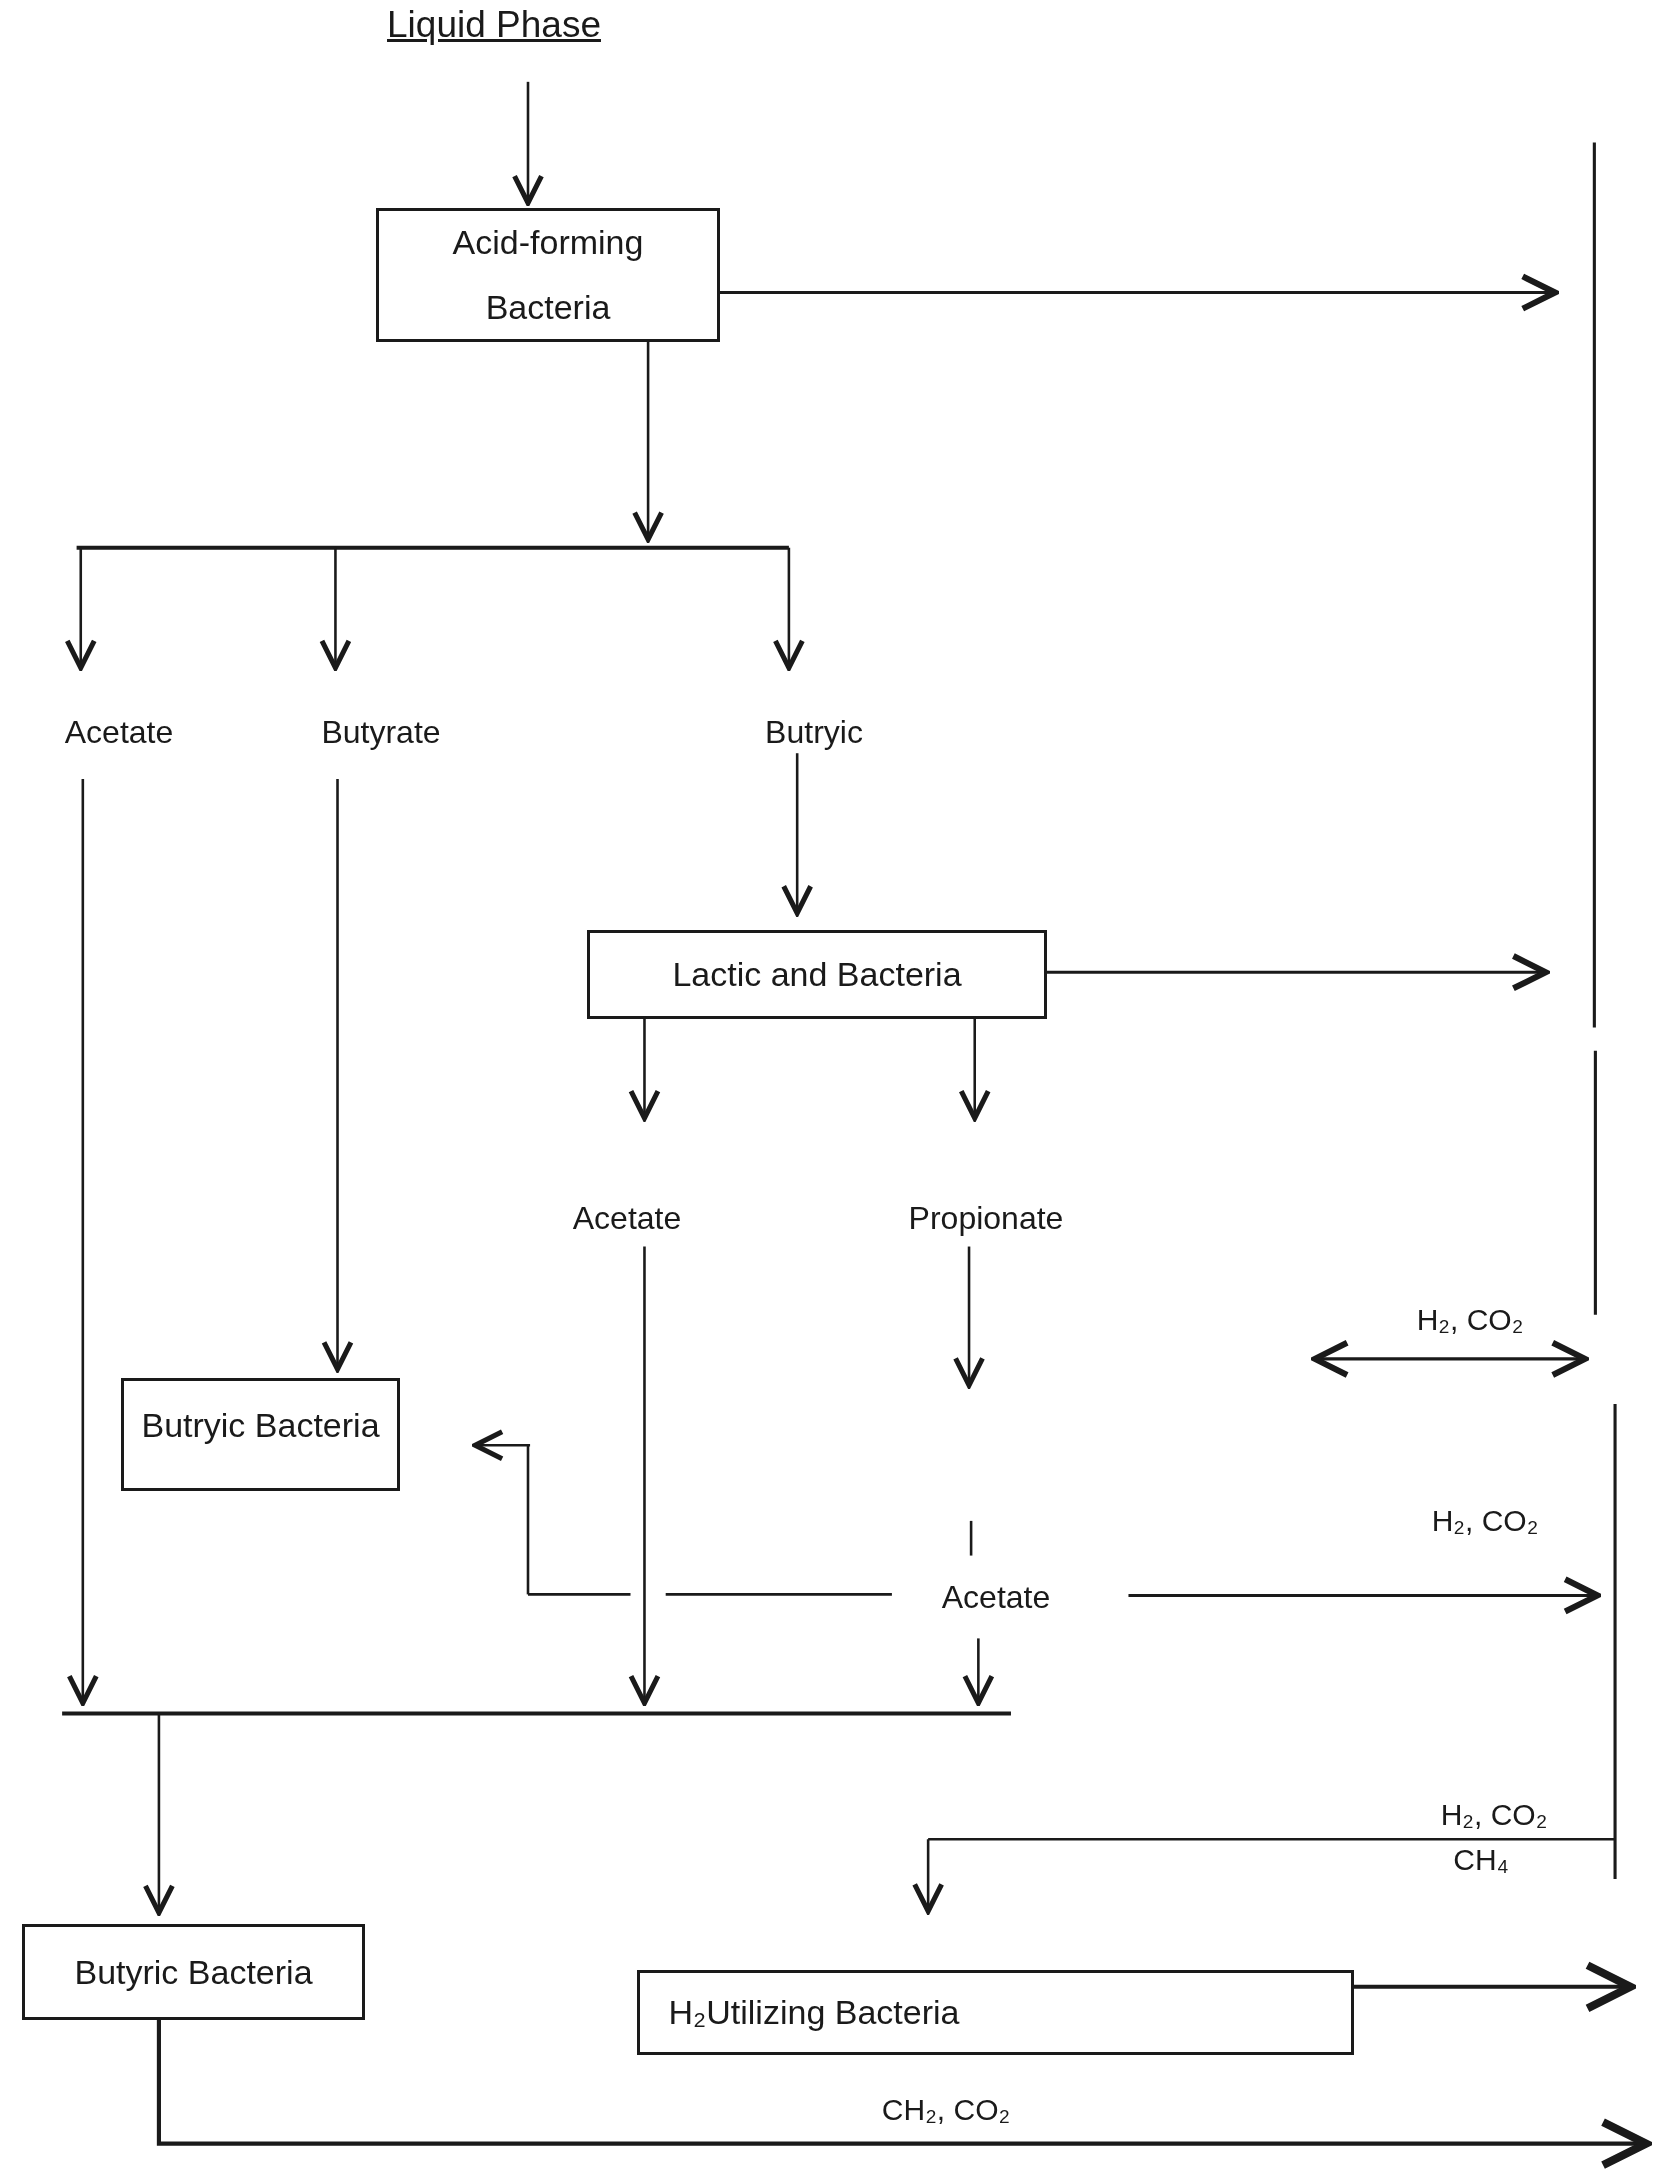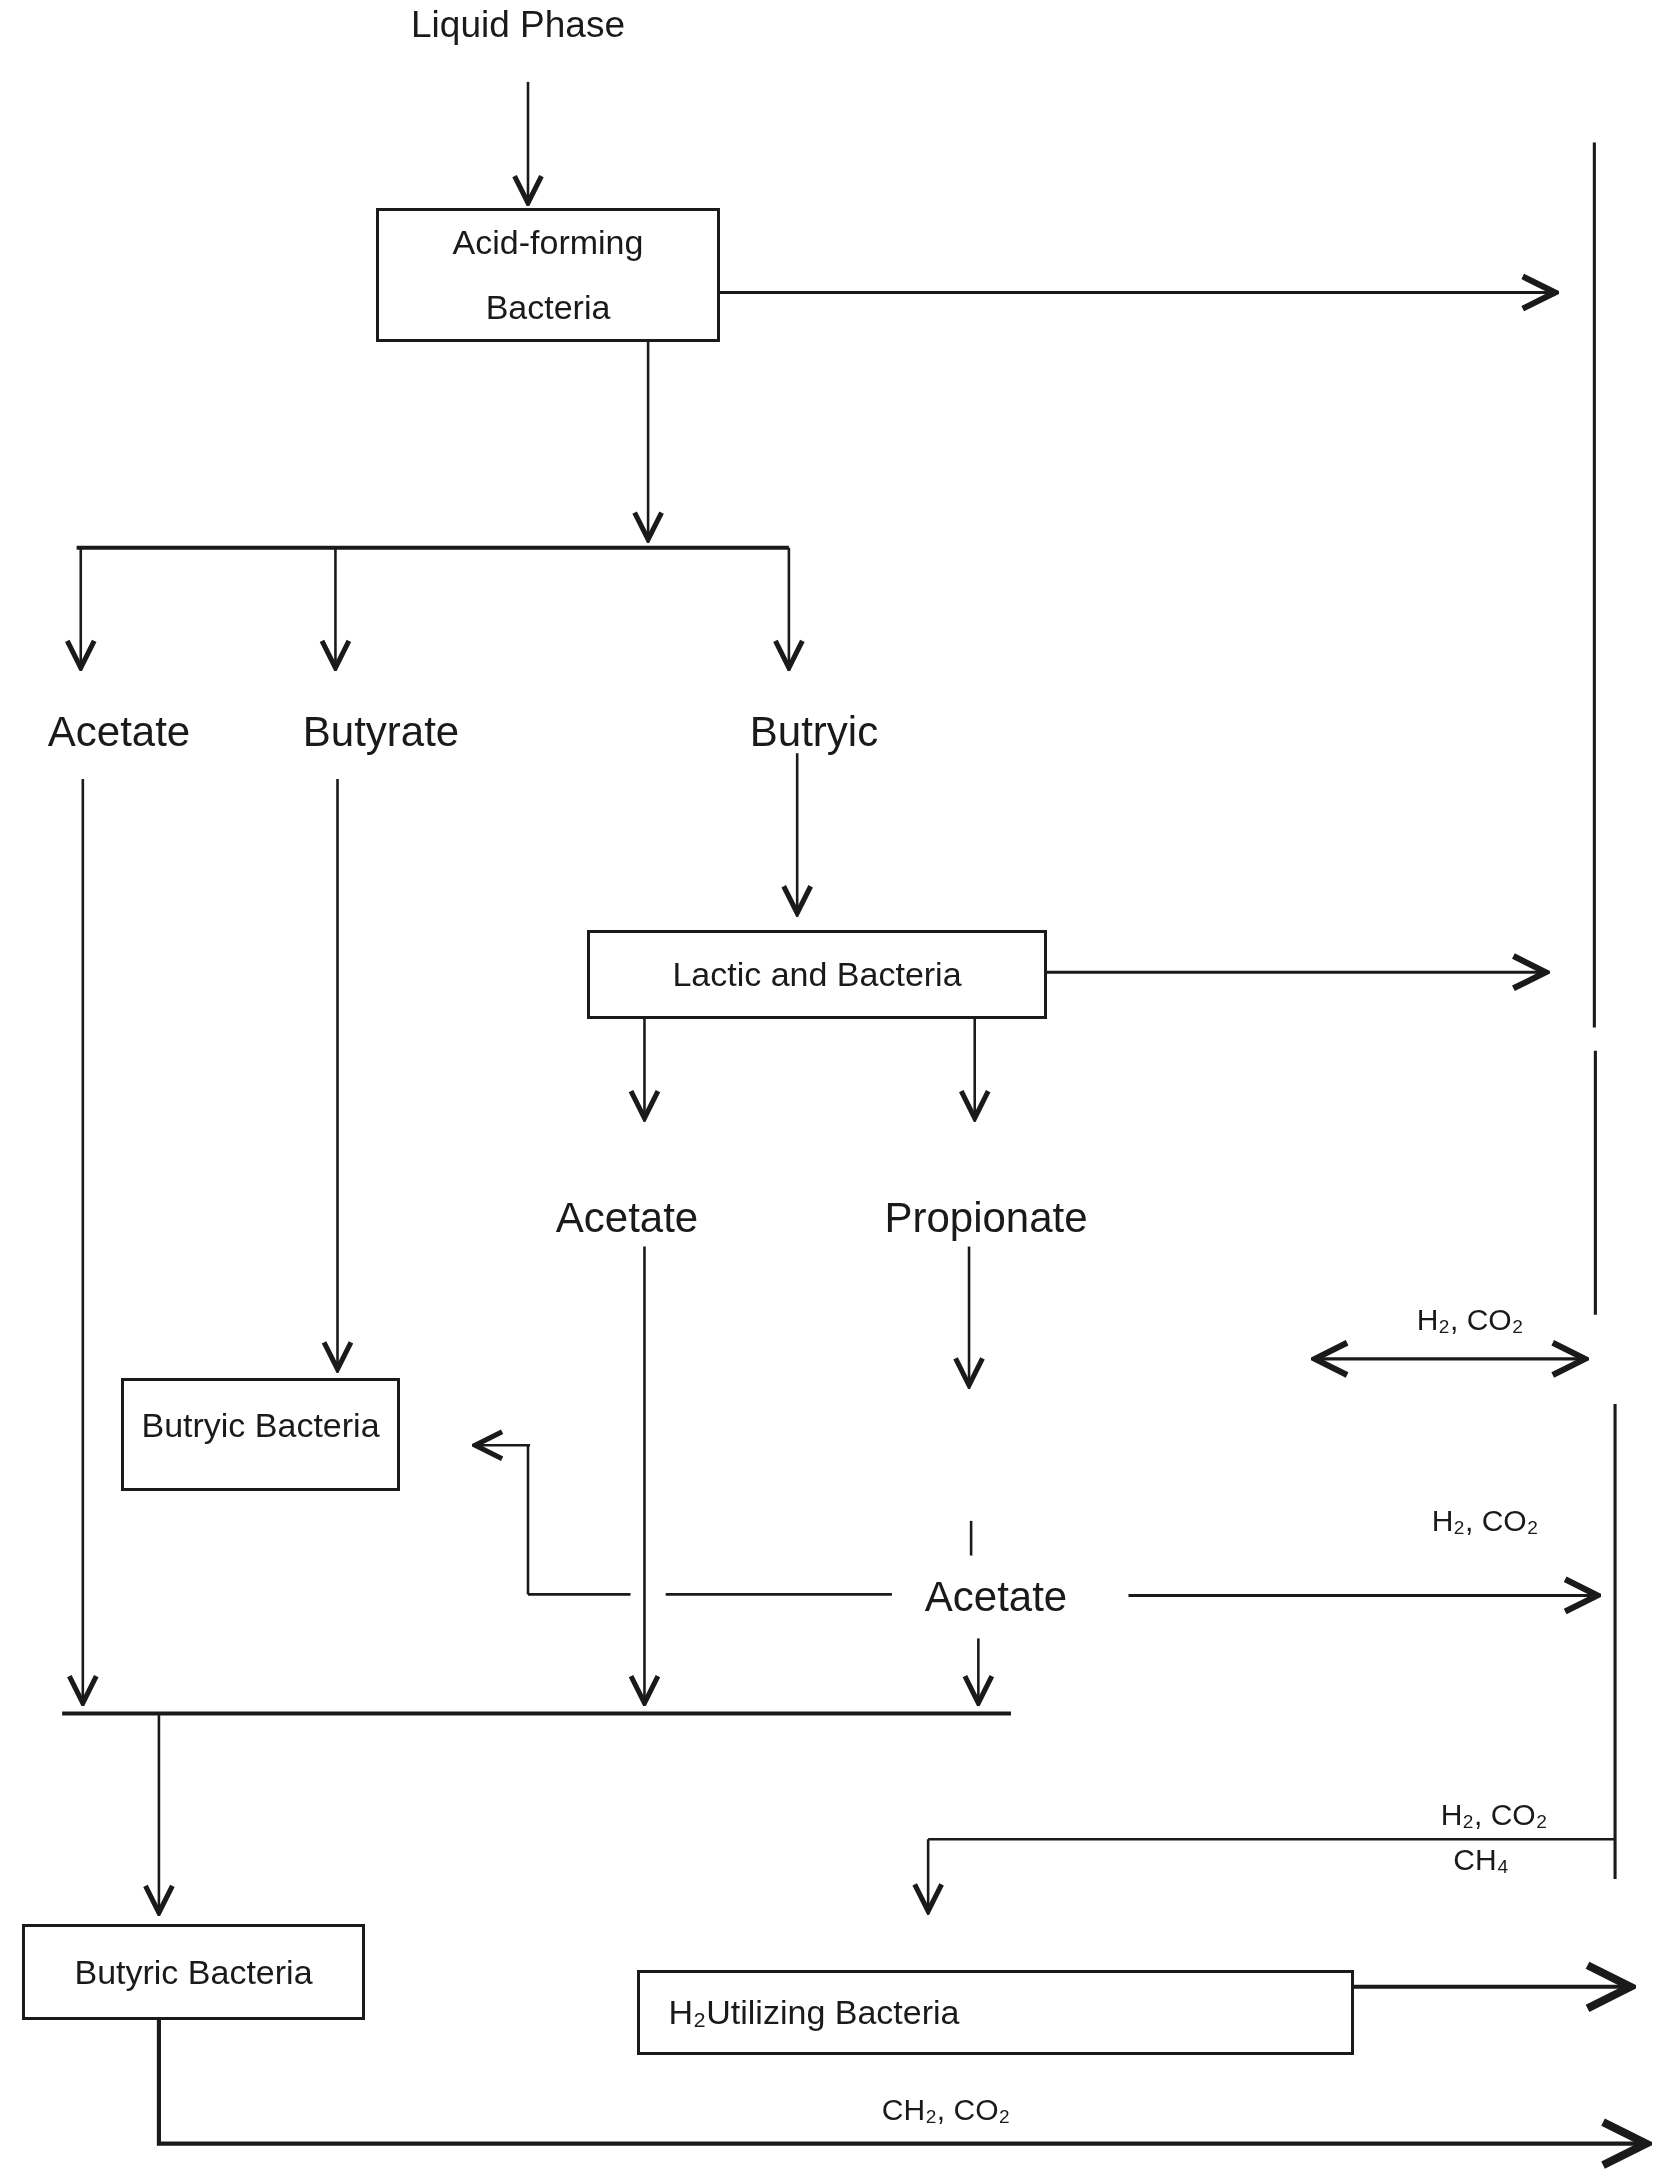--- a/index.html
+++ b/index.html
@@ -24,21 +24,21 @@
     text-align:center;
     font-size:34px;
     line-height:1.25;
   }
   .node.two-line{flex-direction:column;line-height:1.9;}
   .node.left-align{justify-content:flex-start;padding-left:28.5px;text-align:left;}
   .lbl{
     position:absolute;
     transform:translate(-50%,-50%);
     white-space:nowrap;
-    font-size:42px;
+    font-size:32px;
     background:transparent;
   }
   .lbl.title{font-size:37px;}
   .lbl.gas{font-size:30px;}
 </style>
 </head>
 <body>
 
 <div class="canvas">
 
@@ -101,21 +101,21 @@
     <path d="M307 3310 V3695" stroke="#1a1a1a" stroke-width="5" fill="none" marker-end="url(#arr)"></path>
 
     <path d="M3120 3553 H1793" stroke="#1a1a1a" stroke-width="5" fill="none"></path>
     <path d="M1793 3553 V3692" stroke="#1a1a1a" stroke-width="5" fill="none" marker-end="url(#arr)"></path>
 
     <path d="M2615 3838 H3150" stroke="#1a1a1a" stroke-width="8" fill="none" marker-end="url(#arr)"></path>
 
     <path d="M307 3902 V4141 H3180" stroke="#1a1a1a" stroke-width="8" fill="none" marker-end="url(#arr)"></path>
   </svg>
 
-  <div class="lbl title" style="left:518px;top:25px;">Liquid Phase</div>
+  <div class="lbl title" style="left:494px;top:25px;text-decoration:underline;">Liquid Phase</div>
 
   <div class="node two-line" style="left:376px;top:208px;width:344px;height:134px;justify-content:center;">
     <span>Acid-forming</span>
     <span>Bacteria</span>
   </div>
 
   <div class="node" style="left:587px;top:922px;width:460px;height:89px;margin-top:8px;">
     <span>Lactic and Bacteria</span>
   </div>
 

